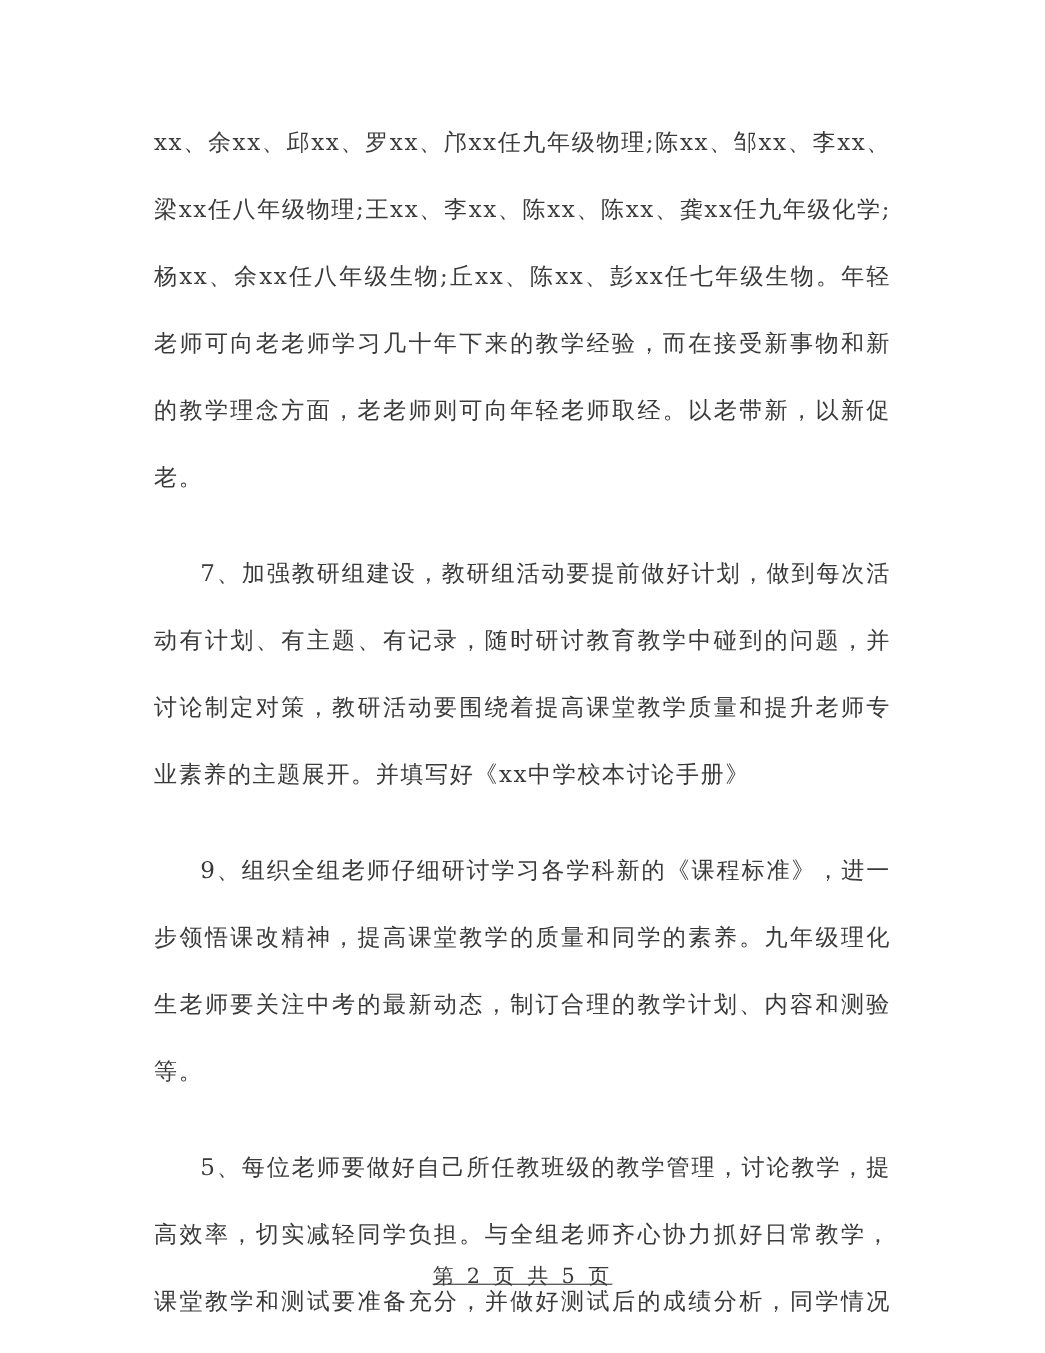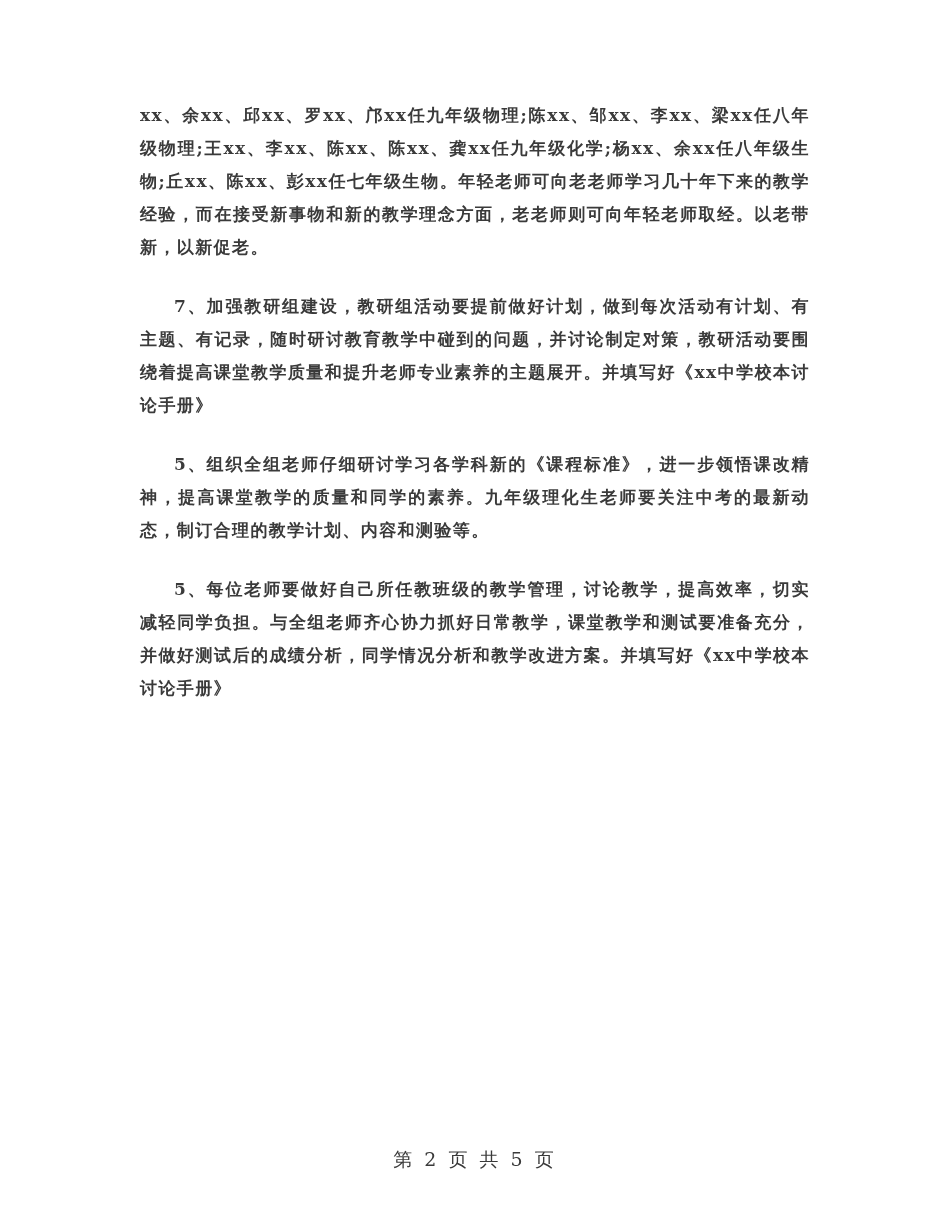--- a/index.html
+++ b/index.html
@@ -20,53 +20,54 @@
     inset: 0;
     background: #ffffff;
   }
   .content {
     position: absolute;
     left: 140px;
     top: 99px;
     width: 670px;
   }
   p.para {
-    font-size: 17px;
-    line-height: 33px;
+    font-size: 21px;
+    line-height: 61px;
     letter-spacing: 1.4px;
     text-align: justify;
     text-justify: inter-ideograph;
     margin: 0 0 26px 0;
     word-break: break-all;
-    font-weight: 700;
+    font-weight: 400;
   }
   p.para.indented,
   p.para.heading {
     text-indent: 2em;
   }
   .footer {
     position: absolute;
     top: 1147px;
     left: 0;
     width: 950px;
     text-align: center;
   }
   .footer span {
     font-size: 19px;
     letter-spacing: 3px;
     color: #3a3a3a;
+    text-decoration: underline;
   }
 </style>
 </head>
 <body>
 
 <div class="page">
   <div class="content" id="paragraph-container">
 
   <p class="para continuation">xx、余xx、邱xx、罗xx、邝xx任九年级物理;陈xx、邹xx、李xx、梁xx任八年级物理;王xx、李xx、陈xx、陈xx、龚xx任九年级化学;杨xx、余xx任八年级生物;丘xx、陈xx、彭xx任七年级生物。年轻老师可向老老师学习几十年下来的教学经验，而在接受新事物和新的教学理念方面，老老师则可向年轻老师取经。以老带新，以新促老。</p>
       <p class="para indented">7、加强教研组建设，教研组活动要提前做好计划，做到每次活动有计划、有主题、有记录，随时研讨教育教学中碰到的问题，并讨论制定对策，教研活动要围绕着提高课堂教学质量和提升老师专业素养的主题展开。并填写好《xx中学校本讨论手册》</p>
-      <p class="para indented">5、组织全组老师仔细研讨学习各学科新的《课程标准》，进一步领悟课改精神，提高课堂教学的质量和同学的素养。九年级理化生老师要关注中考的最新动态，制订合理的教学计划、内容和测验等。</p>
+      <p class="para indented">9、组织全组老师仔细研讨学习各学科新的《课程标准》，进一步领悟课改精神，提高课堂教学的质量和同学的素养。九年级理化生老师要关注中考的最新动态，制订合理的教学计划、内容和测验等。</p>
       <p class="para indented">5、每位老师要做好自己所任教班级的教学管理，讨论教学，提高效率，切实减轻同学负担。与全组老师齐心协力抓好日常教学，课堂教学和测试要准备充分，并做好测试后的成绩分析，同学情况分析和教学改进方案。并填写好《xx中学校本讨论手册》</p>
     </div>
   <div class="footer">
     <span>第 2 页 共 5 页</span>
   </div>
 </div>
 
 </body></html>

